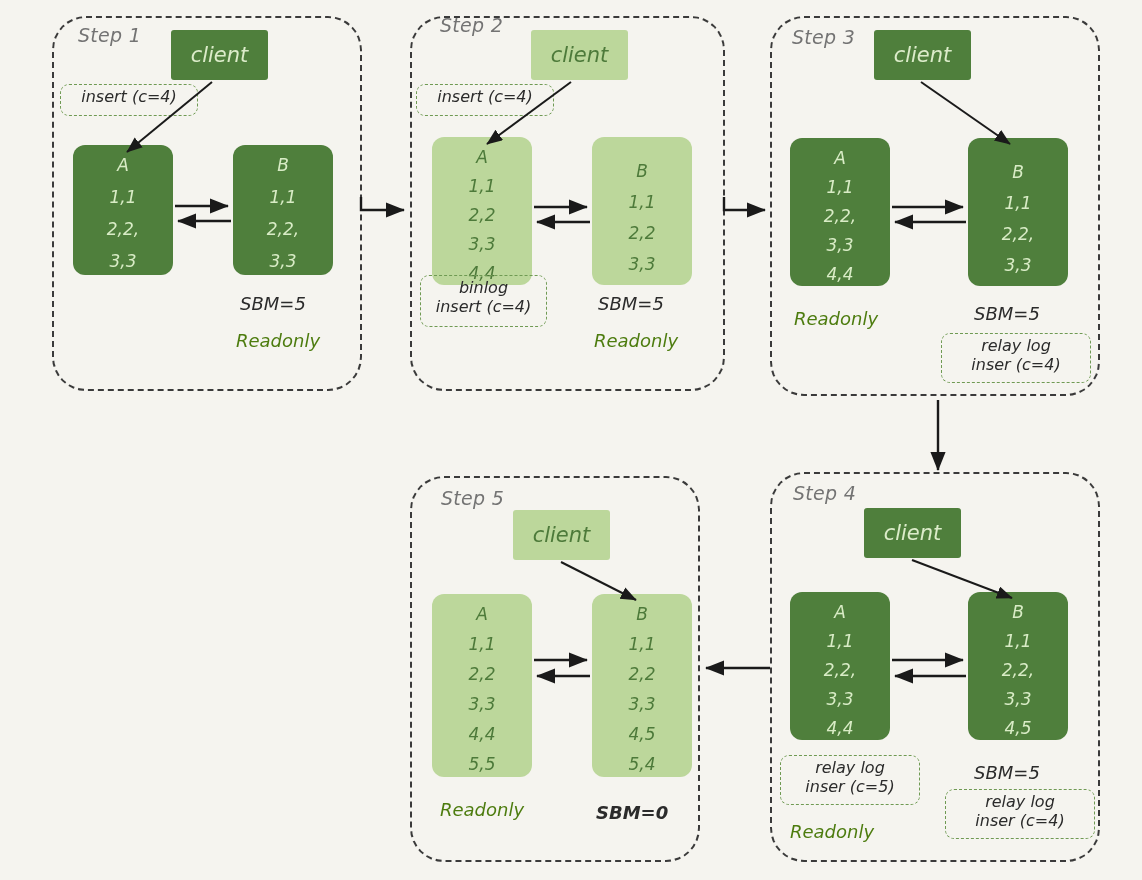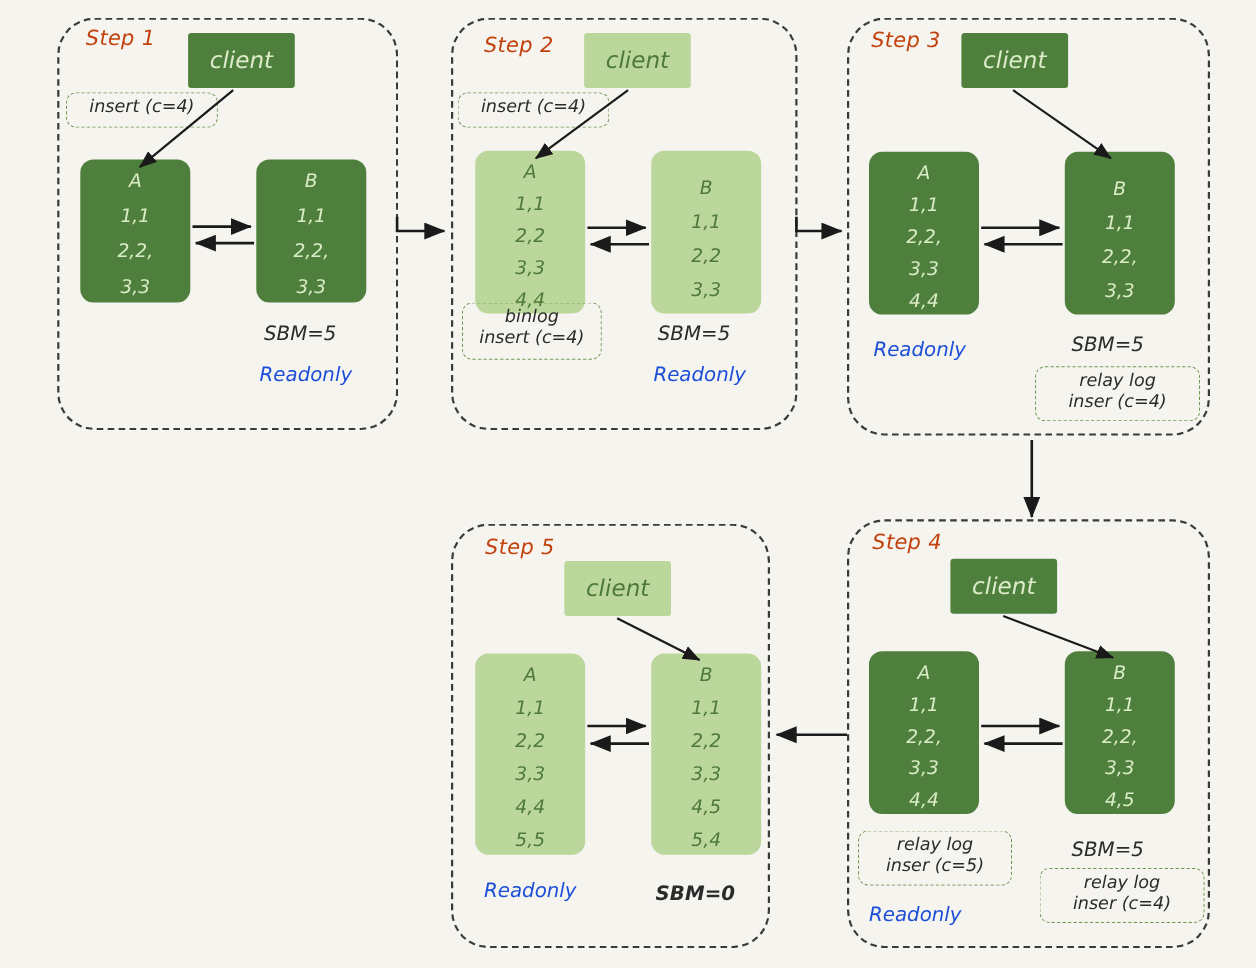--- a/index.html
+++ b/index.html
@@ -14,21 +14,21 @@
 
   .panel{
     position:absolute;
     border:2px dashed #3a3a3a;
     border-radius:34px;
     box-sizing:border-box;
   }
   .panel-title{
     position:absolute;
     font-size:19px;
-    color:#c2410c;
+    color:#737373;
     font-style:italic;
     letter-spacing:.3px;
     white-space:nowrap;
   }
 
   .node{
     position:absolute;
     border-radius:12px;
     box-sizing:border-box;
     display:flex;
@@ -82,21 +82,21 @@
     position:absolute;
     font-size:18px;
     font-style:italic;
     color:#2b2b2b;
     white-space:nowrap;
   }
   .readonly{
     position:absolute;
     font-size:18px;
     font-style:italic;
-    color:#1d4ed8;
+    color:#4d7c0f;
     white-space:nowrap;
   }
 
   svg.arrows{
     position:absolute;left:0;top:0;width:1142px;height:880px;
     pointer-events:none;
   }
 </style>
 </head>
 <body>
@@ -123,21 +123,21 @@
     <div class="nline" style="margin-top:4px;">B</div>
     <div class="nline" style="margin-top:15px;">1,1</div>
     <div class="nline" style="margin-top:15px;">2,2,</div>
     <div class="nline" style="margin-top:15px;">3,3</div>
   </div>
 
   <div class="plain" style="left:240px;top:293px;">SBM=5</div>
   <div class="readonly" style="left:236px;top:330px;">Readonly</div>
 
   <div class="panel" style="left:410px;top:16px;width:315px;height:375px;"></div>
-  <div class="panel-title" style="left:440px;top:30px;">Step 2</div>
+  <div class="panel-title" style="left:440px;top:14px;">Step 2</div>
 
   <div class="client light" style="left:531px;top:30px;width:97px;height:50px;">client</div>
 
   <div class="tagbox" style="left:416px;top:84px;width:138px;height:32px;">
     <div class="tagline">insert (c=4)</div>
   </div>
 
   <div class="node light" style="left:432px;top:137px;width:100px;height:148px;">
     <div class="nline" style="margin-top:4px;">A</div>
     <div class="nline" style="margin-top:12px;">1,1</div>

